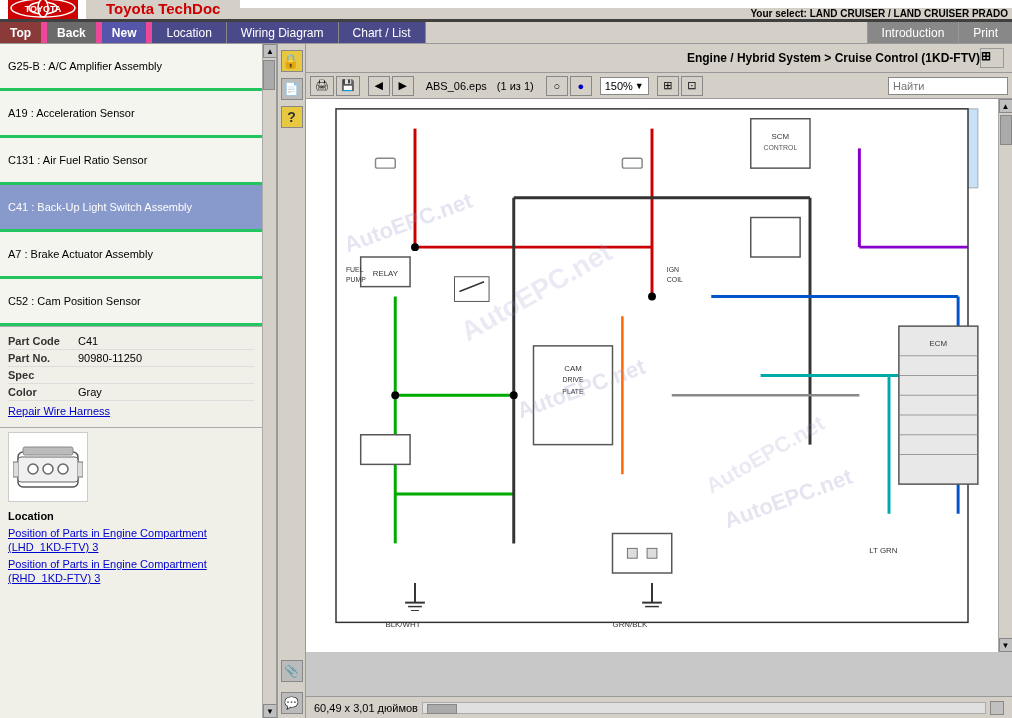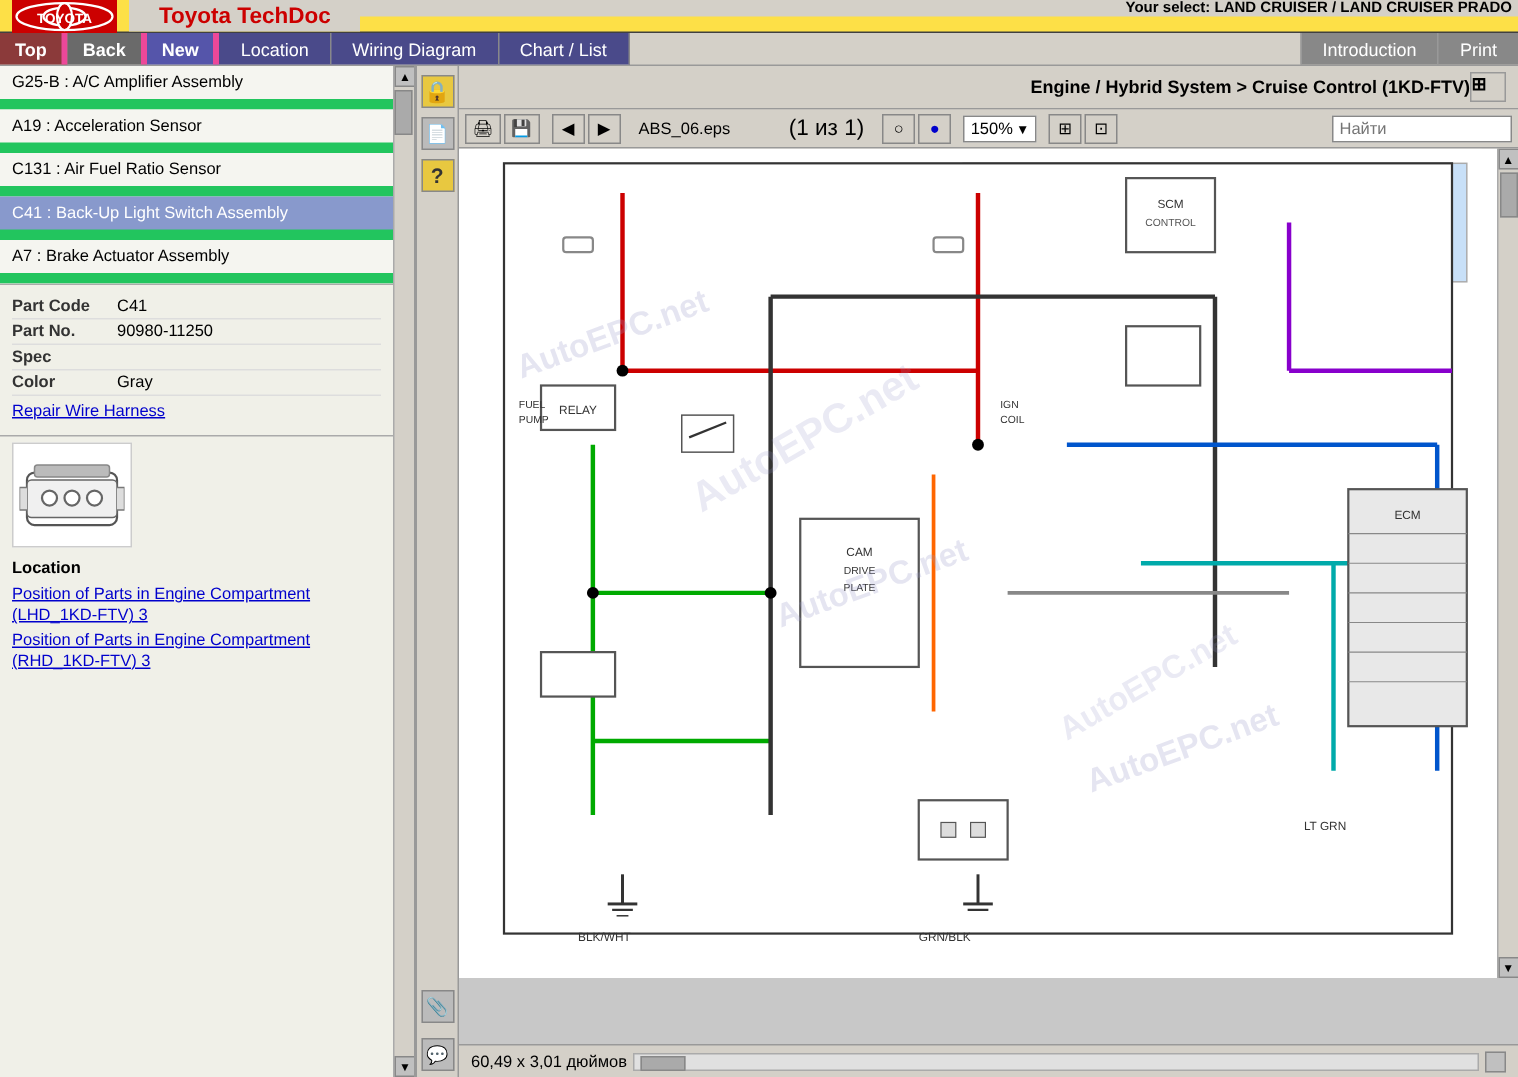--- a/index.html
+++ b/index.html
@@ -1,31 +1,31 @@
 <!DOCTYPE html>
 <html><head>
   <meta charset="utf-8">
   <style>
     * { box-sizing: border-box; margin: 0; padding: 0; }
     body { font-family: Arial, sans-serif; font-size: 12px; background: #d4d0c8; width: 1012px; height: 718px; overflow: hidden; }
 
     
     #top-bar {
       display: flex;
-      align-items: flex-start;
-      background: #fde047;
+      align-items: flex-end;
+      background: #ffffff;
       height: 22px;
-      border-bottom: 1px solid #404040;
+      border-bottom: 3px solid #404040;
     }
     .nav-btn {
       padding: 2px 10px;
       background: #c0392b;
       color: white;
       border: none;
-      border-right: 4px solid #ec4899;
+      border-right: 6px solid #ec4899;
       cursor: pointer;
       font-size: 12px;
       font-weight: bold;
     }
     #title-area {
       flex: 0 0 auto;
       padding: 2px 20px;
       font-size: 14px;
       font-weight: bold;
       color: #c0392b;
@@ -104,22 +104,22 @@
       overflow: hidden;
       position: relative;
     }
     #parts-list {
       flex: 0 0 auto;
       overflow-y: auto;
       max-height: 290px;
       border-bottom: 1px solid #aaa;
     }
     .part-item {
-      padding: 5px 8px;
-      border-bottom: 7px solid #22c55e;
+      padding: 16px 8px;
+      border-bottom: 3px solid #22c55e;
       cursor: pointer;
       background: #f5f5f0;
       font-size: 11px;
     }
     .part-item.selected { background: #8899cc; color: white; }
 
     
     #part-details {
       padding: 6px 8px;
       font-size: 11px;
@@ -350,20 +350,21 @@
 
     <div style="display:flex;flex-direction:row;height:100%;">
       <div style="flex:1;display:flex;flex-direction:column;overflow:hidden;">
 
         <div id="parts-list">
           <div class="part-item">G25-B : A/C Amplifier Assembly</div>
           <div class="part-item">A19 : Acceleration Sensor</div>
           <div class="part-item">C131 : Air Fuel Ratio Sensor</div>
           <div class="part-item selected">C41 : Back-Up Light Switch Assembly</div>
           <div class="part-item">A7 : Brake Actuator Assembly</div>
+          <div class="part-item">C52 : Cam Position Sensor</div>
         </div>
 
         <div id="part-details">
           <div class="detail-row">
             <span class="detail-label">Part Code</span>
             <span class="detail-value">C41</span>
           </div>
           <div class="detail-row">
             <span class="detail-label">Part No.</span>
             <span class="detail-value">90980-11250</span>
@@ -430,21 +431,21 @@
     </div>
 
     <div id="diagram-toolbar">
       <button class="diag-btn">🖨</button>
       <button class="diag-btn">💾</button>
       <div style="width:4px;"></div>
       <button class="diag-btn">◀</button>
       <button class="diag-btn">▶</button>
       <div style="width:4px;"></div>
       <span style="font-size:11px;padding:0 4px;">ABS_06.eps</span>
-      <span style="font-size:15px;padding:0 4px;margin-left:29px;">(1 из 1)</span>
+      <span style="font-size:11px;padding:0 4px;">(1 из 1)</span>
       <div style="width:4px;"></div>
       <button class="diag-btn">○</button>
       <button class="diag-btn" style="color:#0000cc;">●</button>
       <div style="width:4px;"></div>
       <div style="display:flex;align-items:center;border:1px solid #888;background:white;height:18px;padding:0 4px;">
         <span style="font-size:11px;">150%</span>
         <span style="font-size:9px;margin-left:2px;">▼</span>
       </div>
       <div style="width:4px;"></div>
       <button class="diag-btn">⊞</button>

